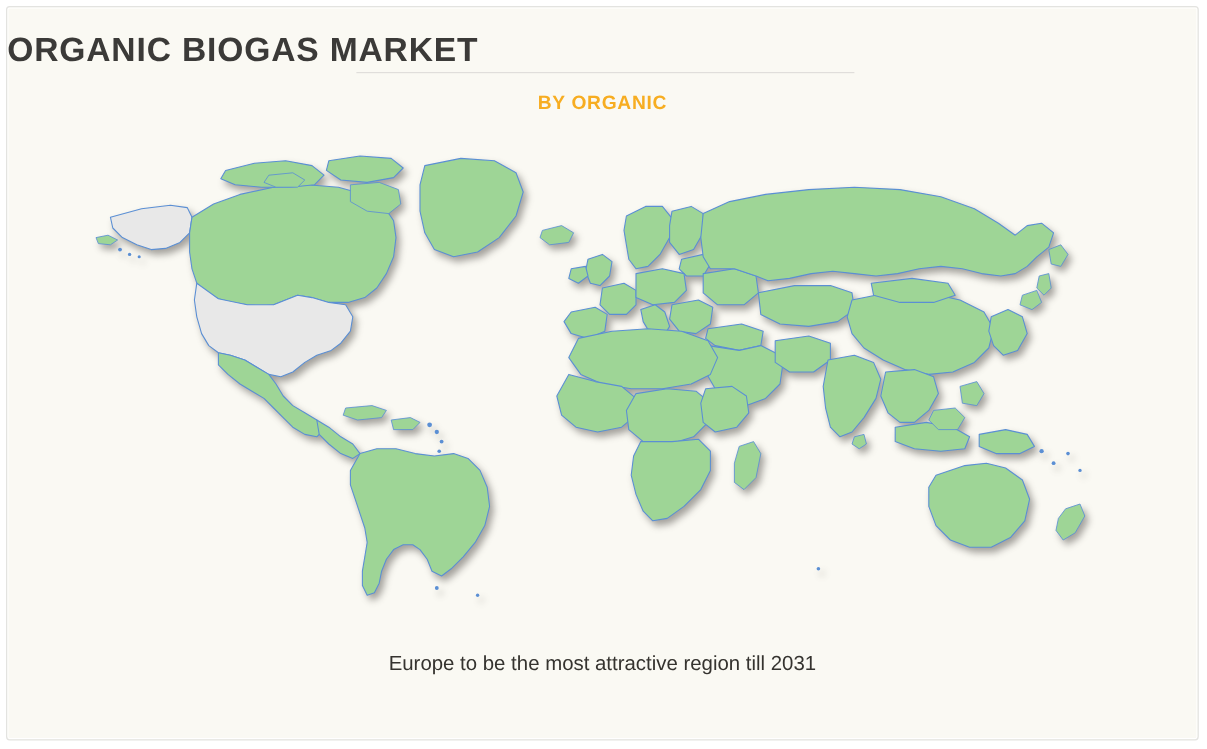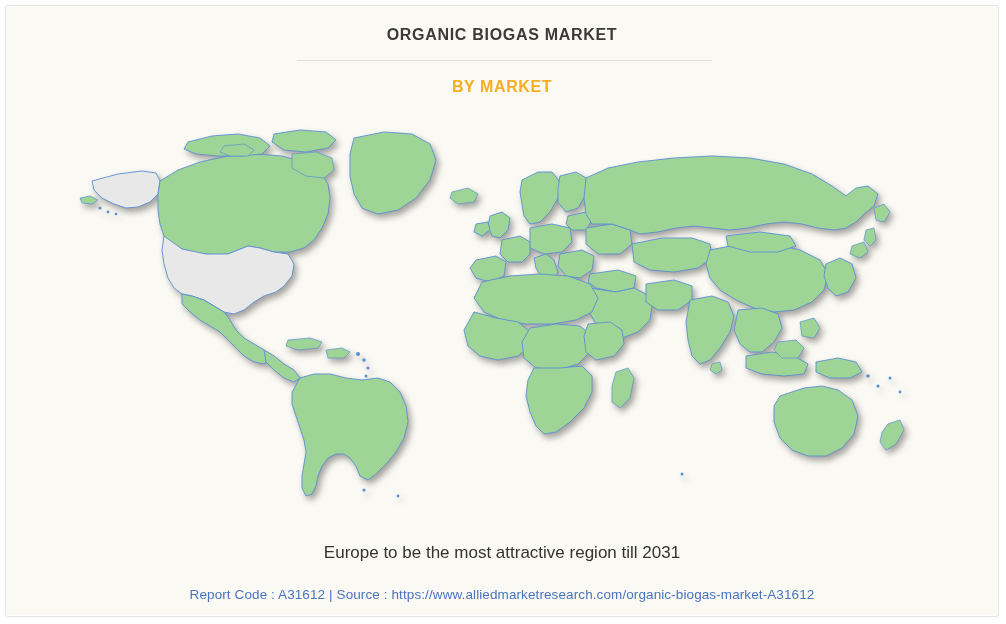--- a/index.html
+++ b/index.html
@@ -26,22 +26,21 @@
     box-shadow: 0 0 0 1px #ffffff inset;
     overflow: hidden;
   }
 
   
   #title {
     position: absolute;
     left: 0;
     top: 20px;
     width: 100%;
-    text-align: center;
-    font-size: 16px;
+    font-size: 28px;
     font-weight: bold;
     letter-spacing: 0.7px;
     color: #3b3a38;
     font-family: "Liberation Sans", sans-serif;
   }
   #title-rule {
     position: absolute;
     left: 291px;
     top: 54px;
     width: 415px;
@@ -118,21 +117,21 @@
   }
   #source .sep { color: #4a74c0; }
 </style>
 </head>
 <body>
 
 <div id="card">
 
   <div id="title">ORGANIC BIOGAS MARKET</div>
   <div id="title-rule"></div>
-  <div id="subtitle">BY MARKET</div>
+  <div id="subtitle">BY ORGANIC</div>
 
   <div id="map-wrap">
     <svg id="map-svg" viewBox="0 0 848 382" preserveAspectRatio="xMidYMid meet">
 
       <path class="land-hl" d="M14 57 L40 50 L64 47 L78 49 L82 57 L80 70 L72 78 L60 83 L48 84 L36 80 L24 74 L16 66 Z"></path>
 
       <path class="isle" d="M2 74 L12 72 L20 76 L14 80 L4 79 Z"></path>
       <circle class="dot" cx="22" cy="84" r="1.6"></circle>
       <circle class="dot" cx="30" cy="88" r="1.4"></circle>
       <circle class="dot" cx="38" cy="90" r="1.3"></circle>
@@ -234,19 +233,14 @@
       <circle class="dot" cx="812" cy="254" r="1.5"></circle>
       <circle class="dot" cx="822" cy="268" r="1.4"></circle>
       <circle class="dot" cx="604" cy="350" r="1.5"></circle>
       <circle class="dot" cx="286" cy="366" r="1.6"></circle>
       <circle class="dot" cx="320" cy="372" r="1.4"></circle>
     </svg>
   </div>
 
   <div id="callout">Europe to be the most attractive region till 2031</div>
 
-  <div id="source">
-    <span>Report Code : A31612</span>
-    <span class="sep">|</span>
-    <span>Source : https://www.alliedmarketresearch.com/organic-biogas-market-A31612</span>
-  </div>
 
 </div>
 
 </body></html>

